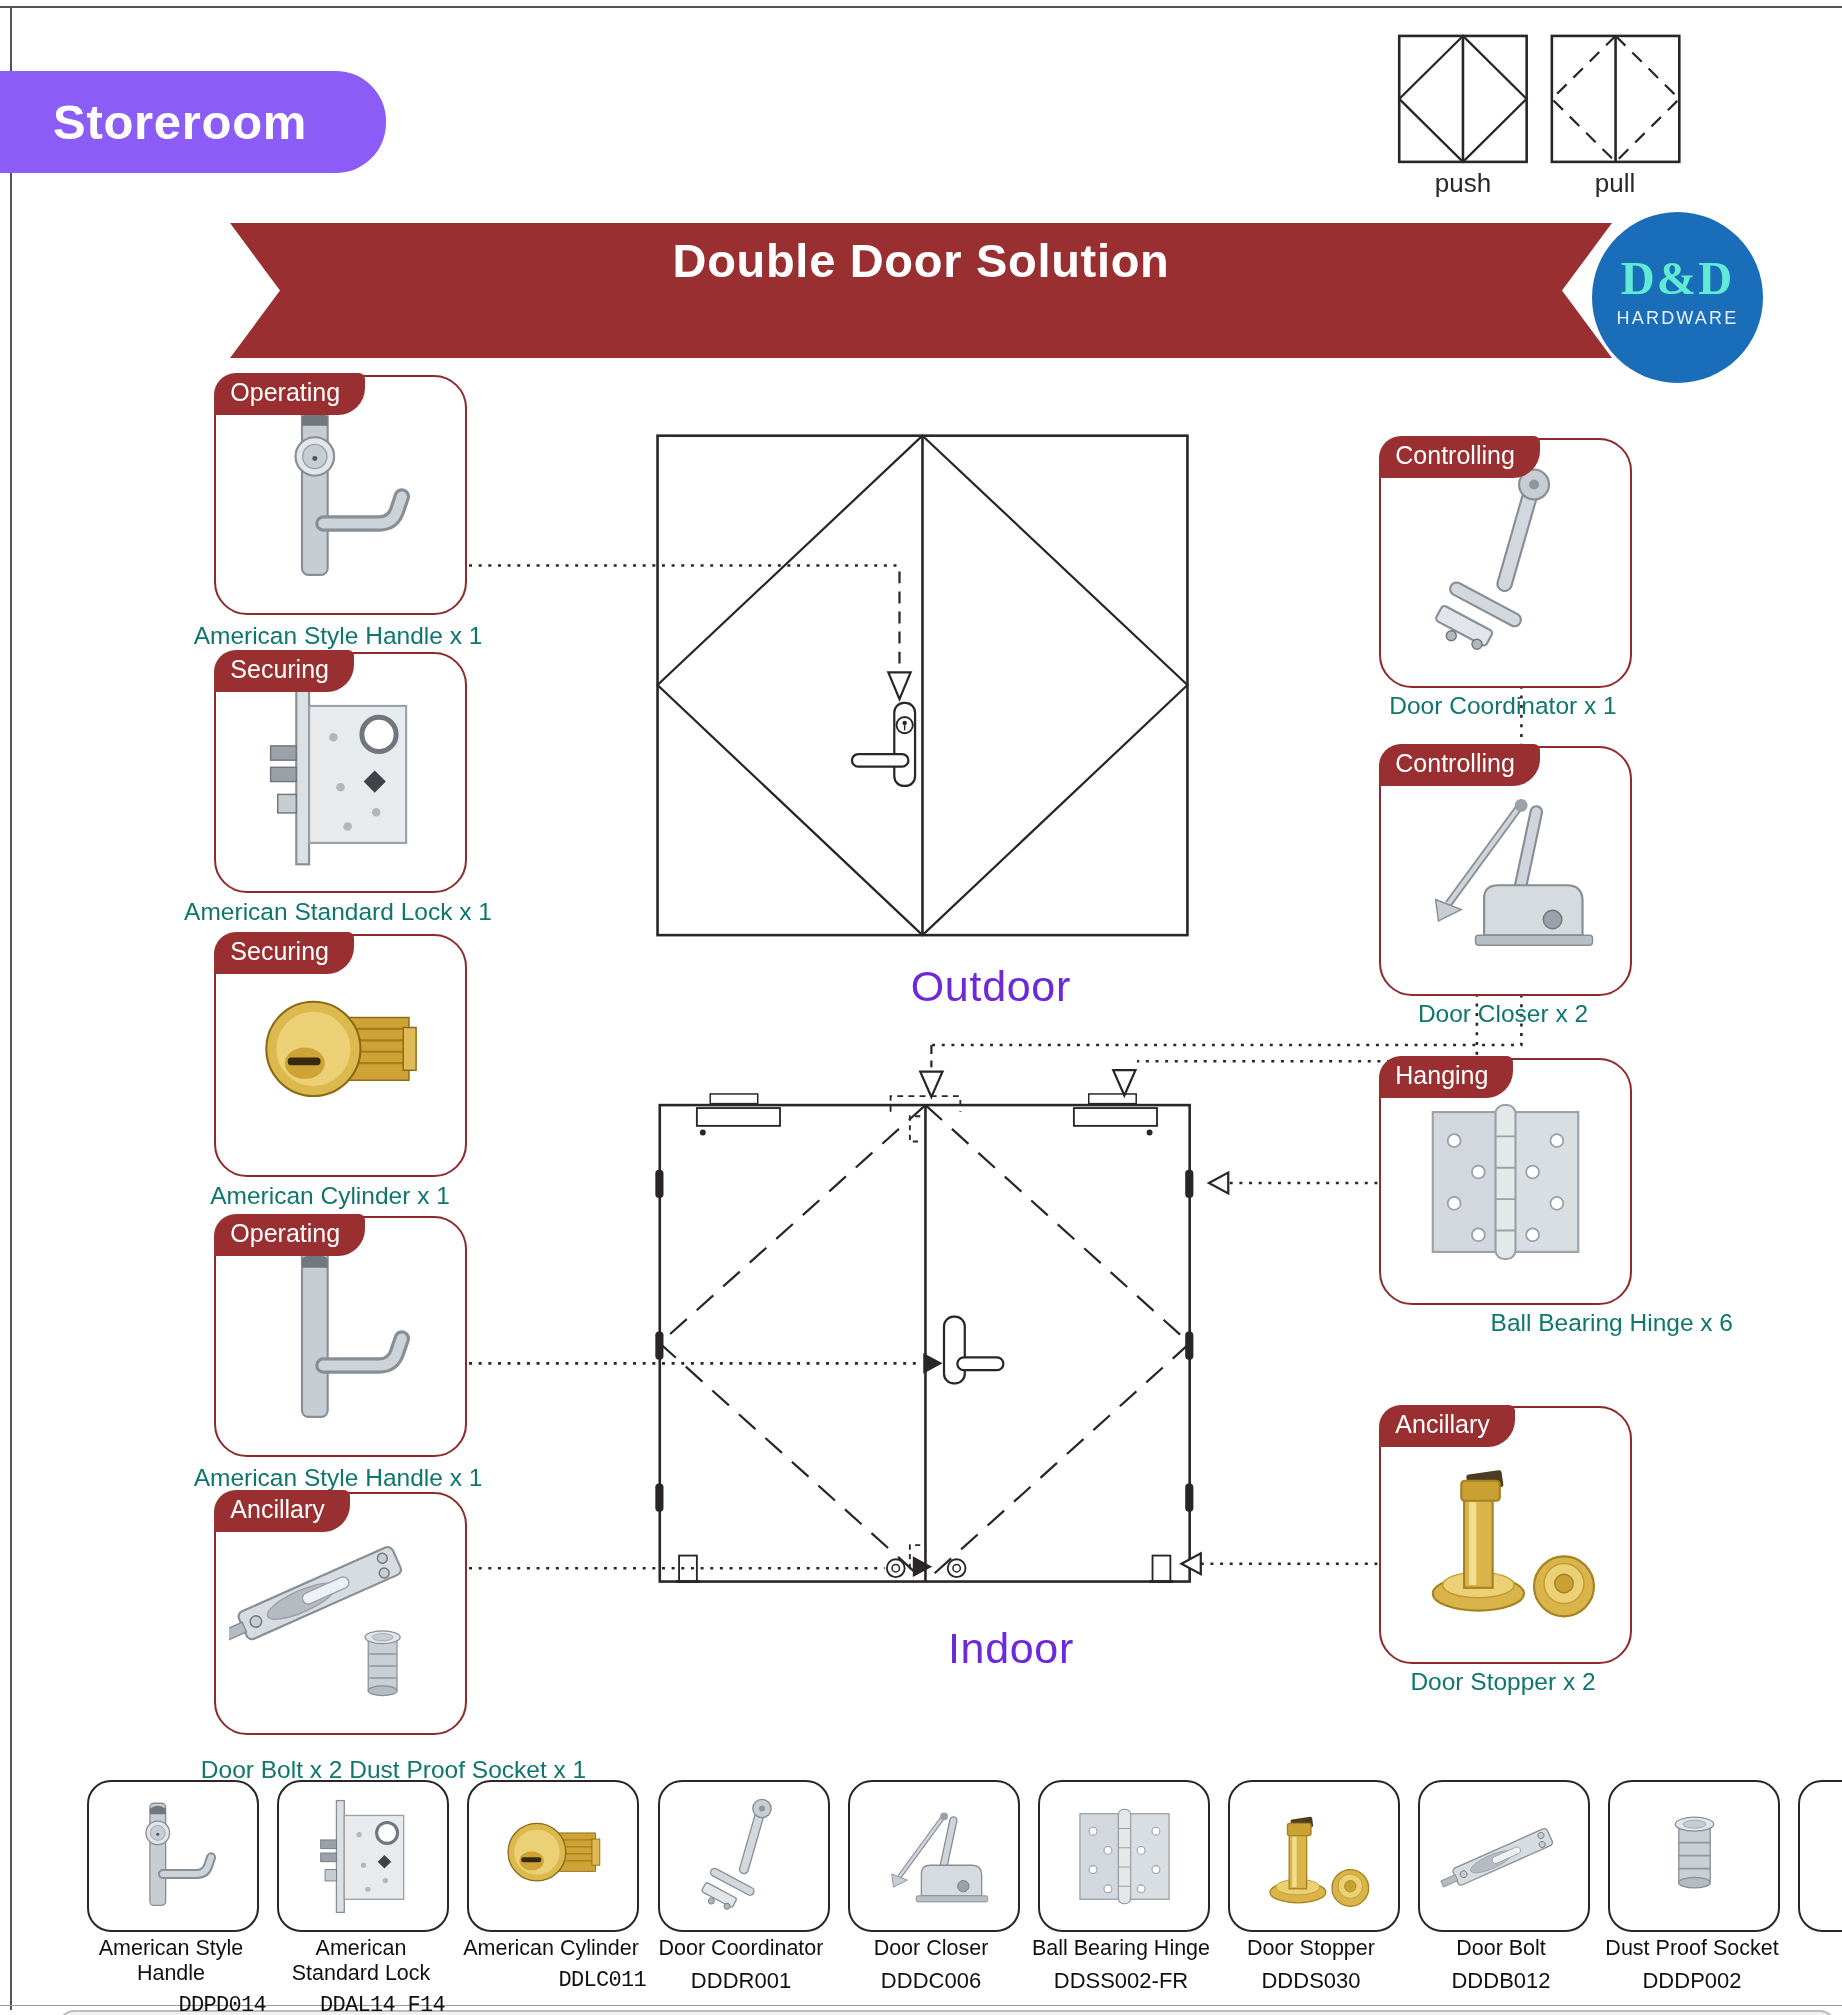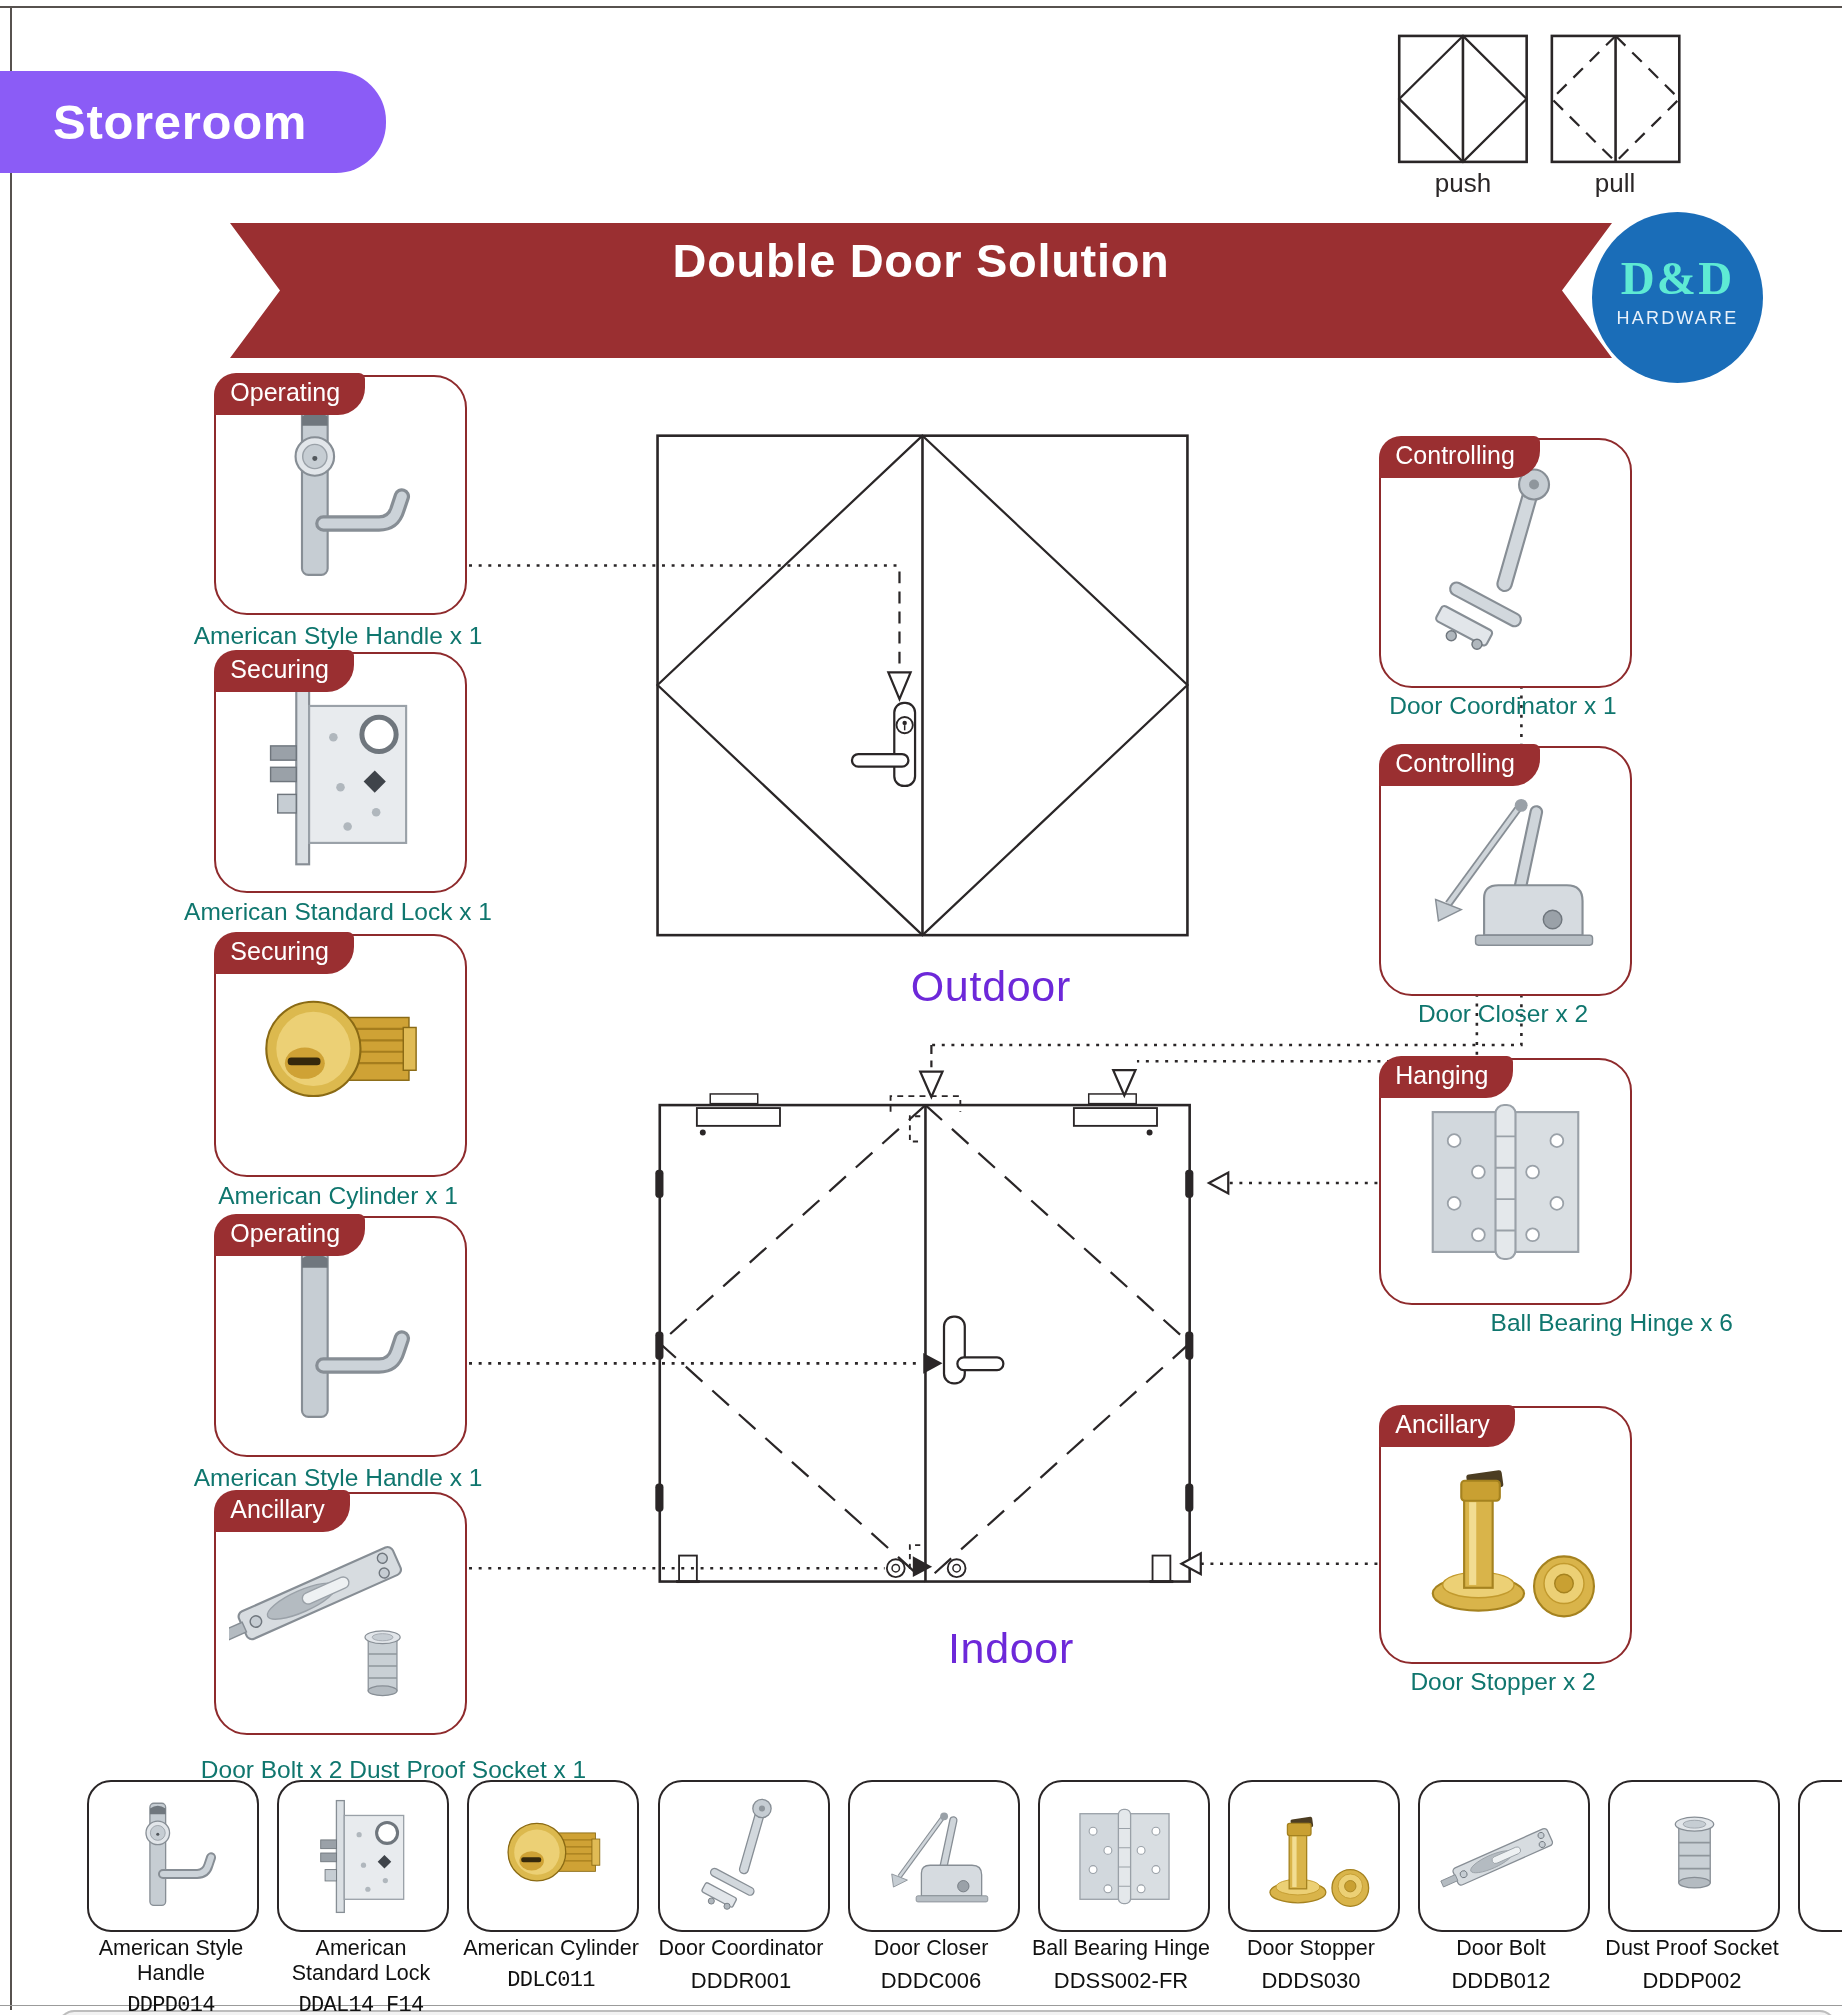--- a/index.html
+++ b/index.html
@@ -34,21 +34,21 @@
        padding:5.2px 25px 8.2px 16.3px;border-radius:22px 6px 27px 0;}
   .caption{position:absolute;z-index:2;text-align:center;font-size:24.5px;color:#0f766e;}
   .card svg{width:223px;height:214px;}
   
   .bcard{position:absolute;top:1780px;width:168px;height:148px;border:2.2px solid #2a2627;border-radius:24px;
          background:#fff;z-index:2;display:flex;align-items:center;justify-content:center;}
   .bcard svg{width:145px;height:131px;}
   .blabel{position:absolute;top:1936px;width:190px;text-align:center;z-index:2;}
   .blabel .nm{font-size:21.5px;line-height:25px;color:#111;}
   .blabel .cd{font-size:22px;margin-top:6.7px;color:#111;}
-  .cd.mono{font-family:"Liberation Mono", monospace;letter-spacing:-0.7px;}
+  .cd.mono{font-family:"Liberation Mono", monospace;letter-spacing:-0.7px;text-align:right;}
   
   .diagram{position:absolute;left:0;top:0;z-index:1;}
   .door-label{position:absolute;z-index:1;text-align:right;font-size:43px;color:#6d28d9;letter-spacing:0.7px;}
   .pp-svg{position:absolute;left:1384px;top:30px;z-index:3;}
 </style>
 </head>
 <body>
 
 <div class="page">
 
@@ -278,21 +278,21 @@
       </svg>
   </div>
   <div class="caption" style="left:108px;top:898px;width:460px;">American Standard Lock x 1</div>
 
   <div class="tag" style="left:214px;top:932px;">Securing</div>
   <div class="card" style="left:214px;top:934px;width:249px;height:239px;">
     <svg viewBox="0 0 300 300">
         <use href="#i-cyl"></use>
       </svg>
   </div>
-  <div class="caption" style="left:108px;top:1182px;width:460px;">American Cylinder x 1</div>
+  <div class="caption" style="left:100px;top:1182px;width:460px;">American Cylinder x 1</div>
 
   <div class="tag" style="left:214px;top:1214px;">Operating</div>
   <div class="card" style="left:214px;top:1216px;width:249px;height:237px;">
     <svg viewBox="0 0 300 300">
         <use href="#i-handle-p"></use>
       </svg>
   </div>
   <div class="caption" style="left:108px;top:1464px;width:460px;">American Style Handle x 1</div>
 
   <div class="tag" style="left:214px;top:1490px;">Ancillary</div>

